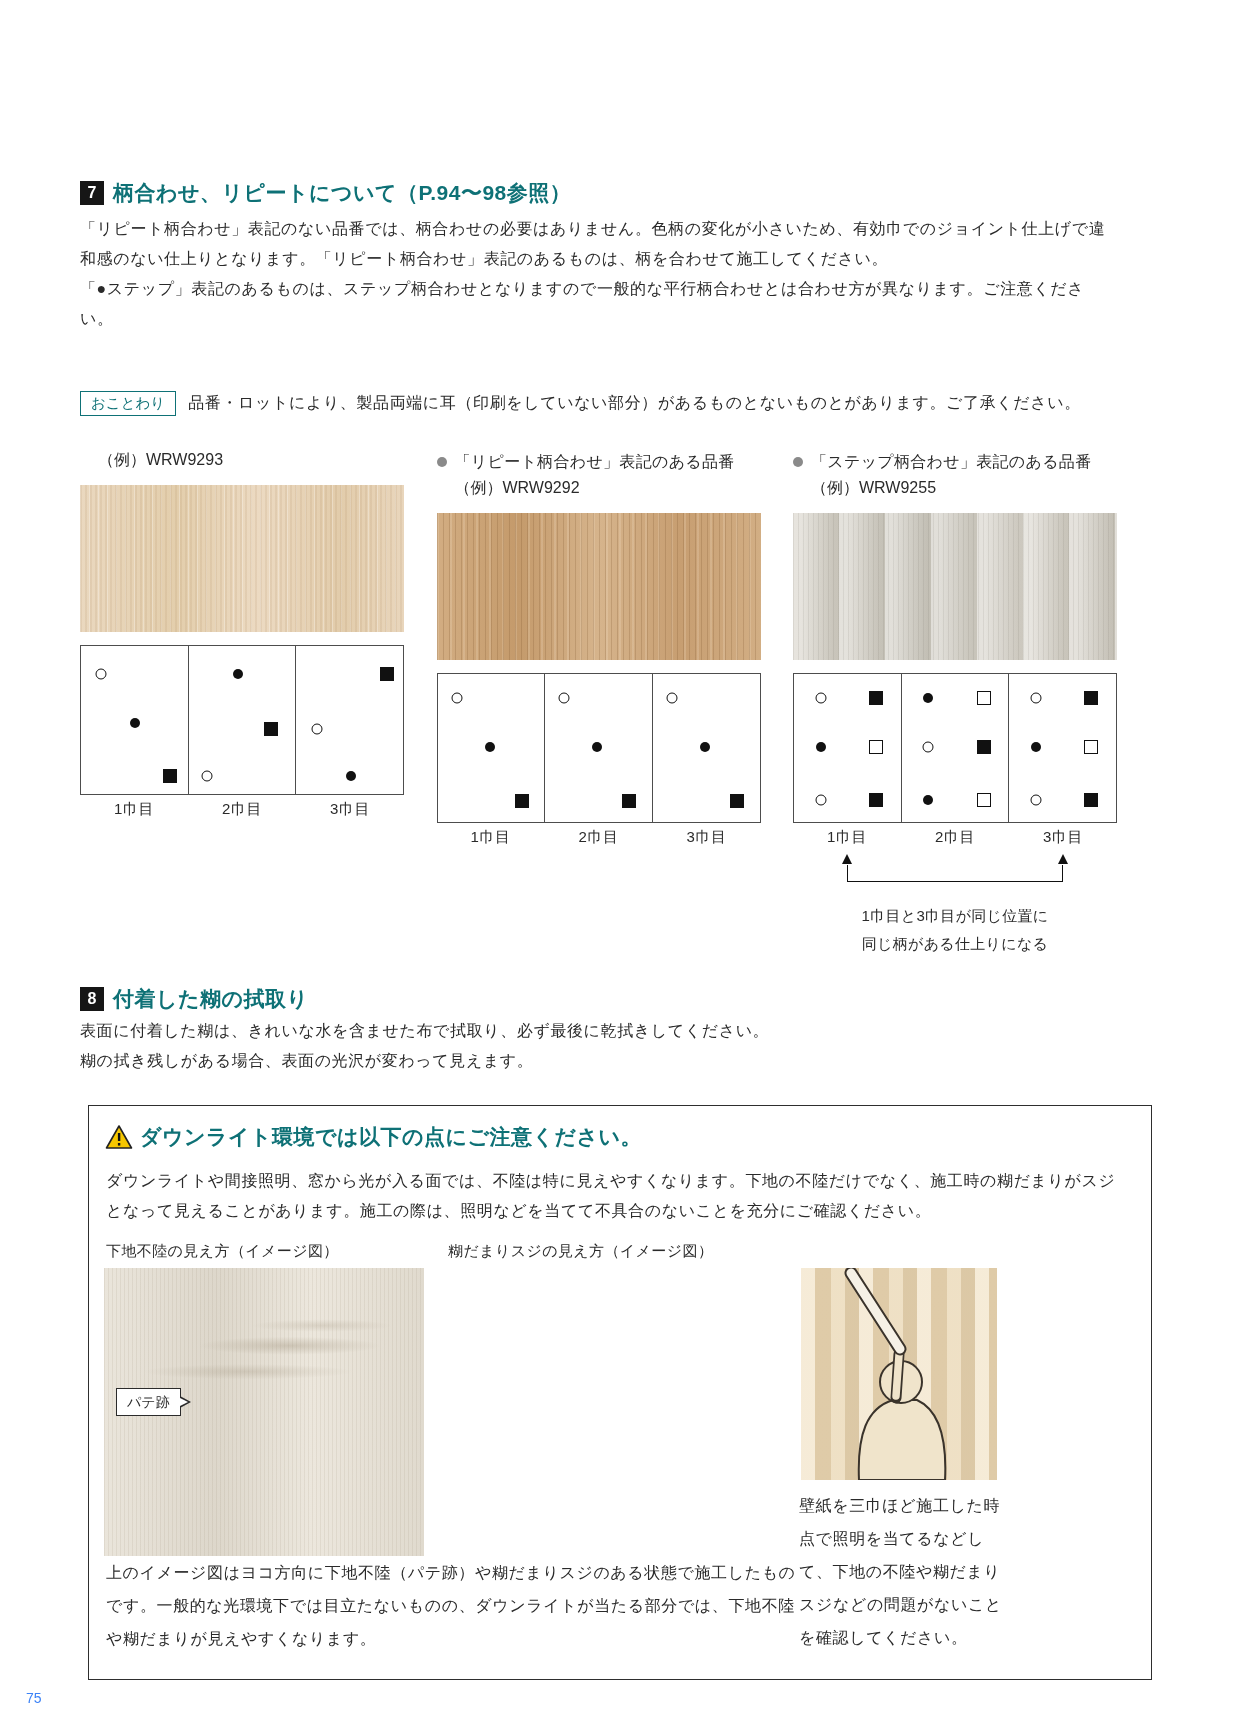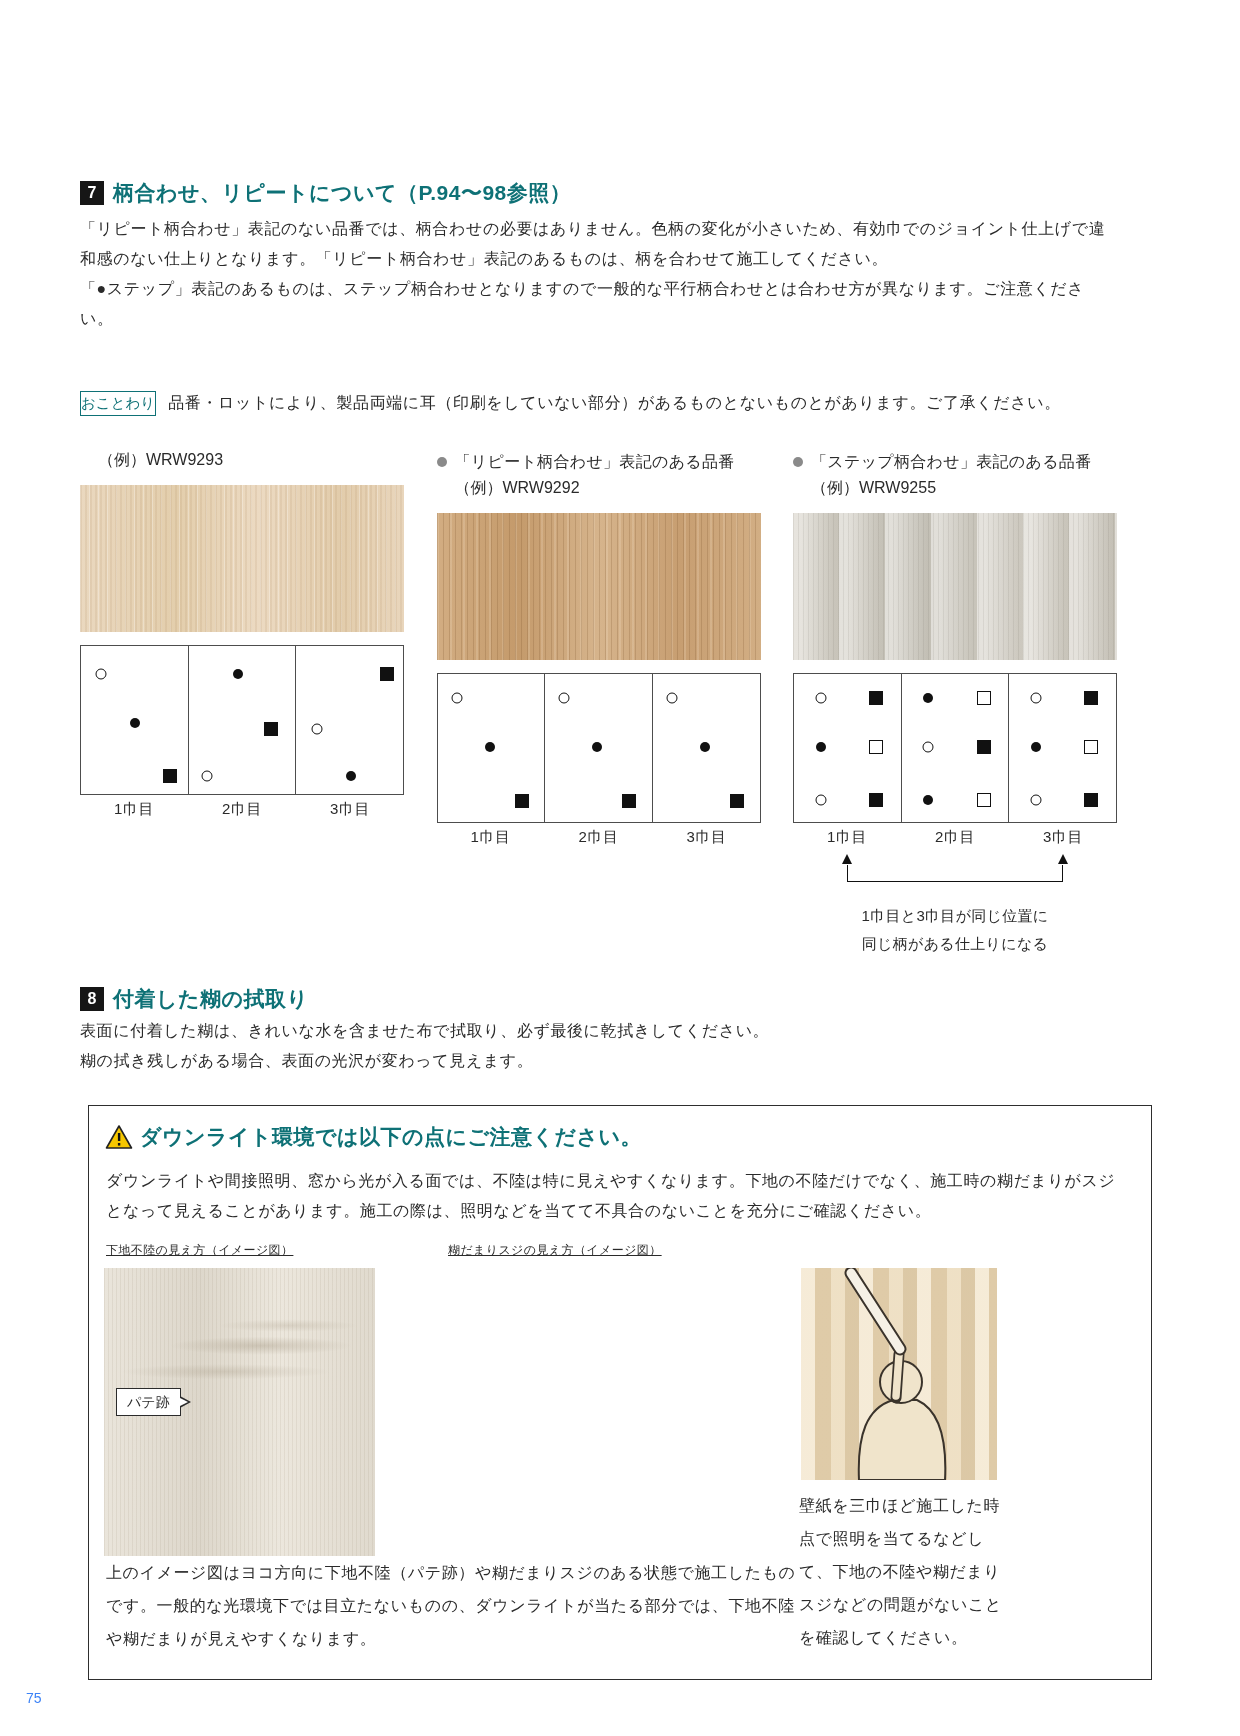--- a/index.html
+++ b/index.html
@@ -12,21 +12,21 @@
   .sec-num{width:24px;height:24px;background:#161616;color:#fff;font-weight:bold;
            font-size:16px;display:flex;align-items:center;justify-content:center;flex:0 0 auto;}
   .sec-title{font-size:21px;font-weight:bold;color:#0e7176;letter-spacing:0.5px;}
 
   
   .body-text{font-size:16px;line-height:30px;letter-spacing:0.6px;color:#2a2a2a;}
 
   
   .notice-row{display:flex;align-items:center;gap:12px;}
   .notice-label{border:1px solid #0e7176;color:#0e7176;font-size:14.5px;
-                padding:2px 0;line-height:19px;flex:0 0 auto;}
+                padding:2px 10px;line-height:19px;flex:0 0 auto;}
 
   
   #cols{display:flex;justify-content:space-between;}
   .col{width:324px;}
   .col-head{display:flex;gap:8px;font-size:16px;line-height:28px;letter-spacing:0.3px;}
   .bullet{width:10px;height:10px;border-radius:50%;background:#8a8a8a;margin-top:9px;flex:0 0 auto;}
   .col-example{font-size:16px;line-height:24px;padding-left:18px;}
   .wallpaper{height:147px;margin-top:13px;}
   .wp1{background-color:#e8d4b9;background-image:
         repeating-linear-gradient(90deg,rgba(166,128,86,0.13) 0 2px,rgba(0,0,0,0) 2px 5px),
@@ -60,21 +60,21 @@
   .bracket .stem.l{left:0;}.bracket .stem.r{right:0;}
   .bracket .head{position:absolute;top:0;width:0;height:0;border-left:5.5px solid transparent;
                  border-right:5.5px solid transparent;border-bottom:10px solid #111;}
   .bracket .head.l{left:-5px;}.bracket .head.r{right:-5px;}
   .step-note{text-align:center;font-size:15px;line-height:28px;letter-spacing:0.3px;margin-top:20px;}
 
   
   #warnbox{border:1px solid #2e2e2e;box-sizing:border-box;}
   .warn-header{display:flex;align-items:center;gap:7px;}
   .warn-title{font-size:21px;font-weight:bold;color:#0e7176;letter-spacing:0.5px;}
-  .img-caption{font-size:12px;letter-spacing:0.4px;text-decoration:underline;}
+  .img-caption{font-size:15px;letter-spacing:0.4px;}
   .demo-img{position:absolute;}
   .img-pearl{background-color:#e6e1d7;background-image:
         radial-gradient(ellipse 130px 13px at 58% 27%,rgba(140,125,100,0.30),rgba(0,0,0,0) 70%),
         radial-gradient(ellipse 150px 11px at 45% 36%,rgba(140,125,100,0.22),rgba(0,0,0,0) 70%),
         radial-gradient(ellipse 100px 9px at 68% 20%,rgba(140,125,100,0.20),rgba(0,0,0,0) 70%),
         repeating-linear-gradient(90deg,rgba(150,135,110,0.13) 0 1px,rgba(0,0,0,0) 1px 4px),
         linear-gradient(90deg,#eae5db,#ddd7cb 35%,#ece7dd 65%,#e0dace);}
   .img-brown{background-color:#b08257;background-image:
         radial-gradient(ellipse 170px 9px at 50% 21%,rgba(245,230,210,0.28),rgba(0,0,0,0) 70%),
         repeating-linear-gradient(90deg,rgba(90,55,25,0.25) 0 1px,rgba(0,0,0,0) 1px 5px),
@@ -241,21 +241,21 @@
         <rect x="12.9" y="19" width="2.4" height="2.6" fill="#111"></rect>
       </svg>
       <span class="warn-title">ダウンライト環境では以下の点にご注意ください。</span>
     </div>
 
     <div class="abs body-text" style="left:17px;top:60px;width:1010px;">ダウンライトや間接照明、窓から光が入る面では、不陸は特に見えやすくなります。下地の不陸だけでなく、施工時の糊だまりがスジとなって見えることがあります。施工の際は、照明などを当てて不具合のないことを充分にご確認ください。</div>
 
     <div class="abs img-caption" style="left:17px;top:136px;">下地不陸の見え方（イメージ図）</div>
     <div class="abs img-caption" style="left:359px;top:136px;">糊だまりスジの見え方（イメージ図）</div>
 
-    <div class="demo-img img-pearl" style="left:15px;top:162px;width:271px;height:288px;text-align:right;">
+    <div class="demo-img img-pearl" style="left:15px;top:162px;width:320px;height:288px;text-align:right;">
       <span class="callout" style="left:12px;top:120px;">パテ跡</span>
     </div>
 
 
     <div class="demo-img img-illo" style="left:712px;top:162px;width:196px;height:212px;">
       <svg width="196" height="212" viewBox="0 0 196 212">
         <path d="M58 212 C56 166 66 140 92 132 L116 132 C138 142 146 172 144 212 Z" fill="#f0e4cb" stroke="#3a332b" stroke-width="2"></path>
         <circle cx="100" cy="114" r="21" fill="#f0e4cb" stroke="#3a332b" stroke-width="2"></circle>
         <line x1="98" y1="86" x2="95" y2="130" stroke="#3a332b" stroke-width="11" stroke-linecap="round"></line>
         <line x1="98" y1="87" x2="95" y2="128" stroke="#f0e4cb" stroke-width="7.5" stroke-linecap="round"></line>

